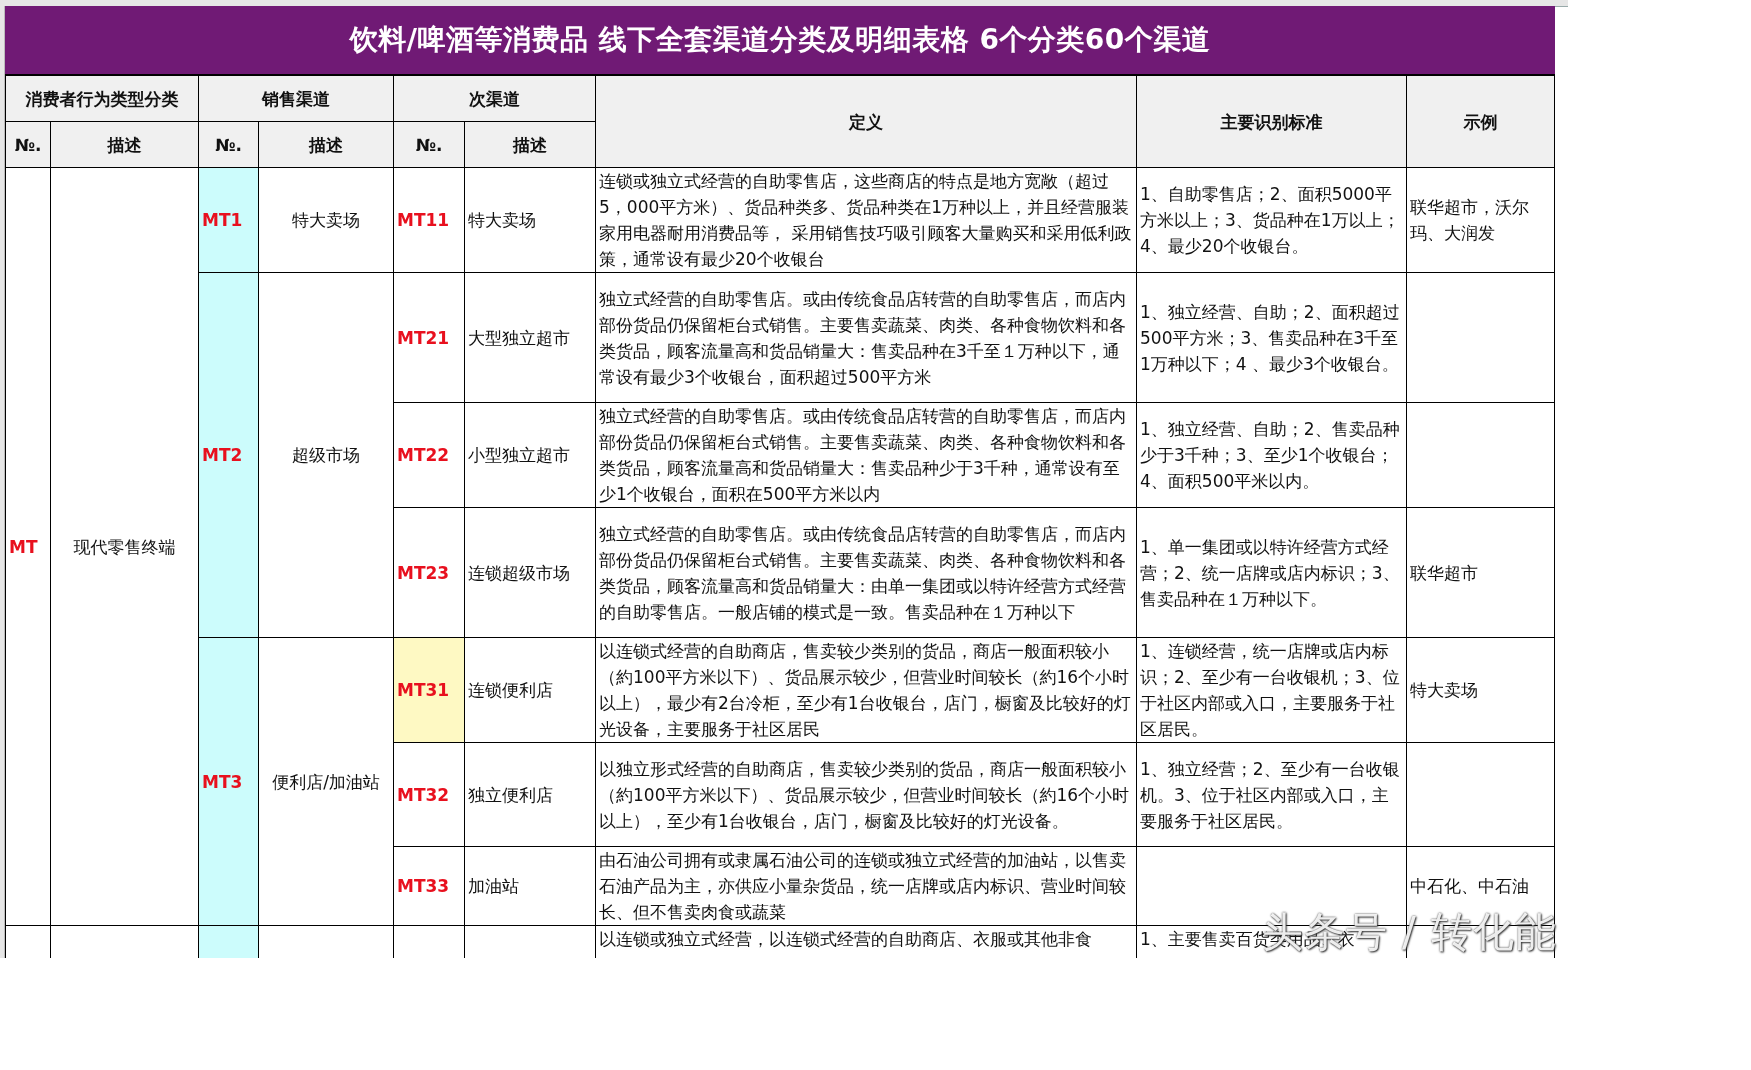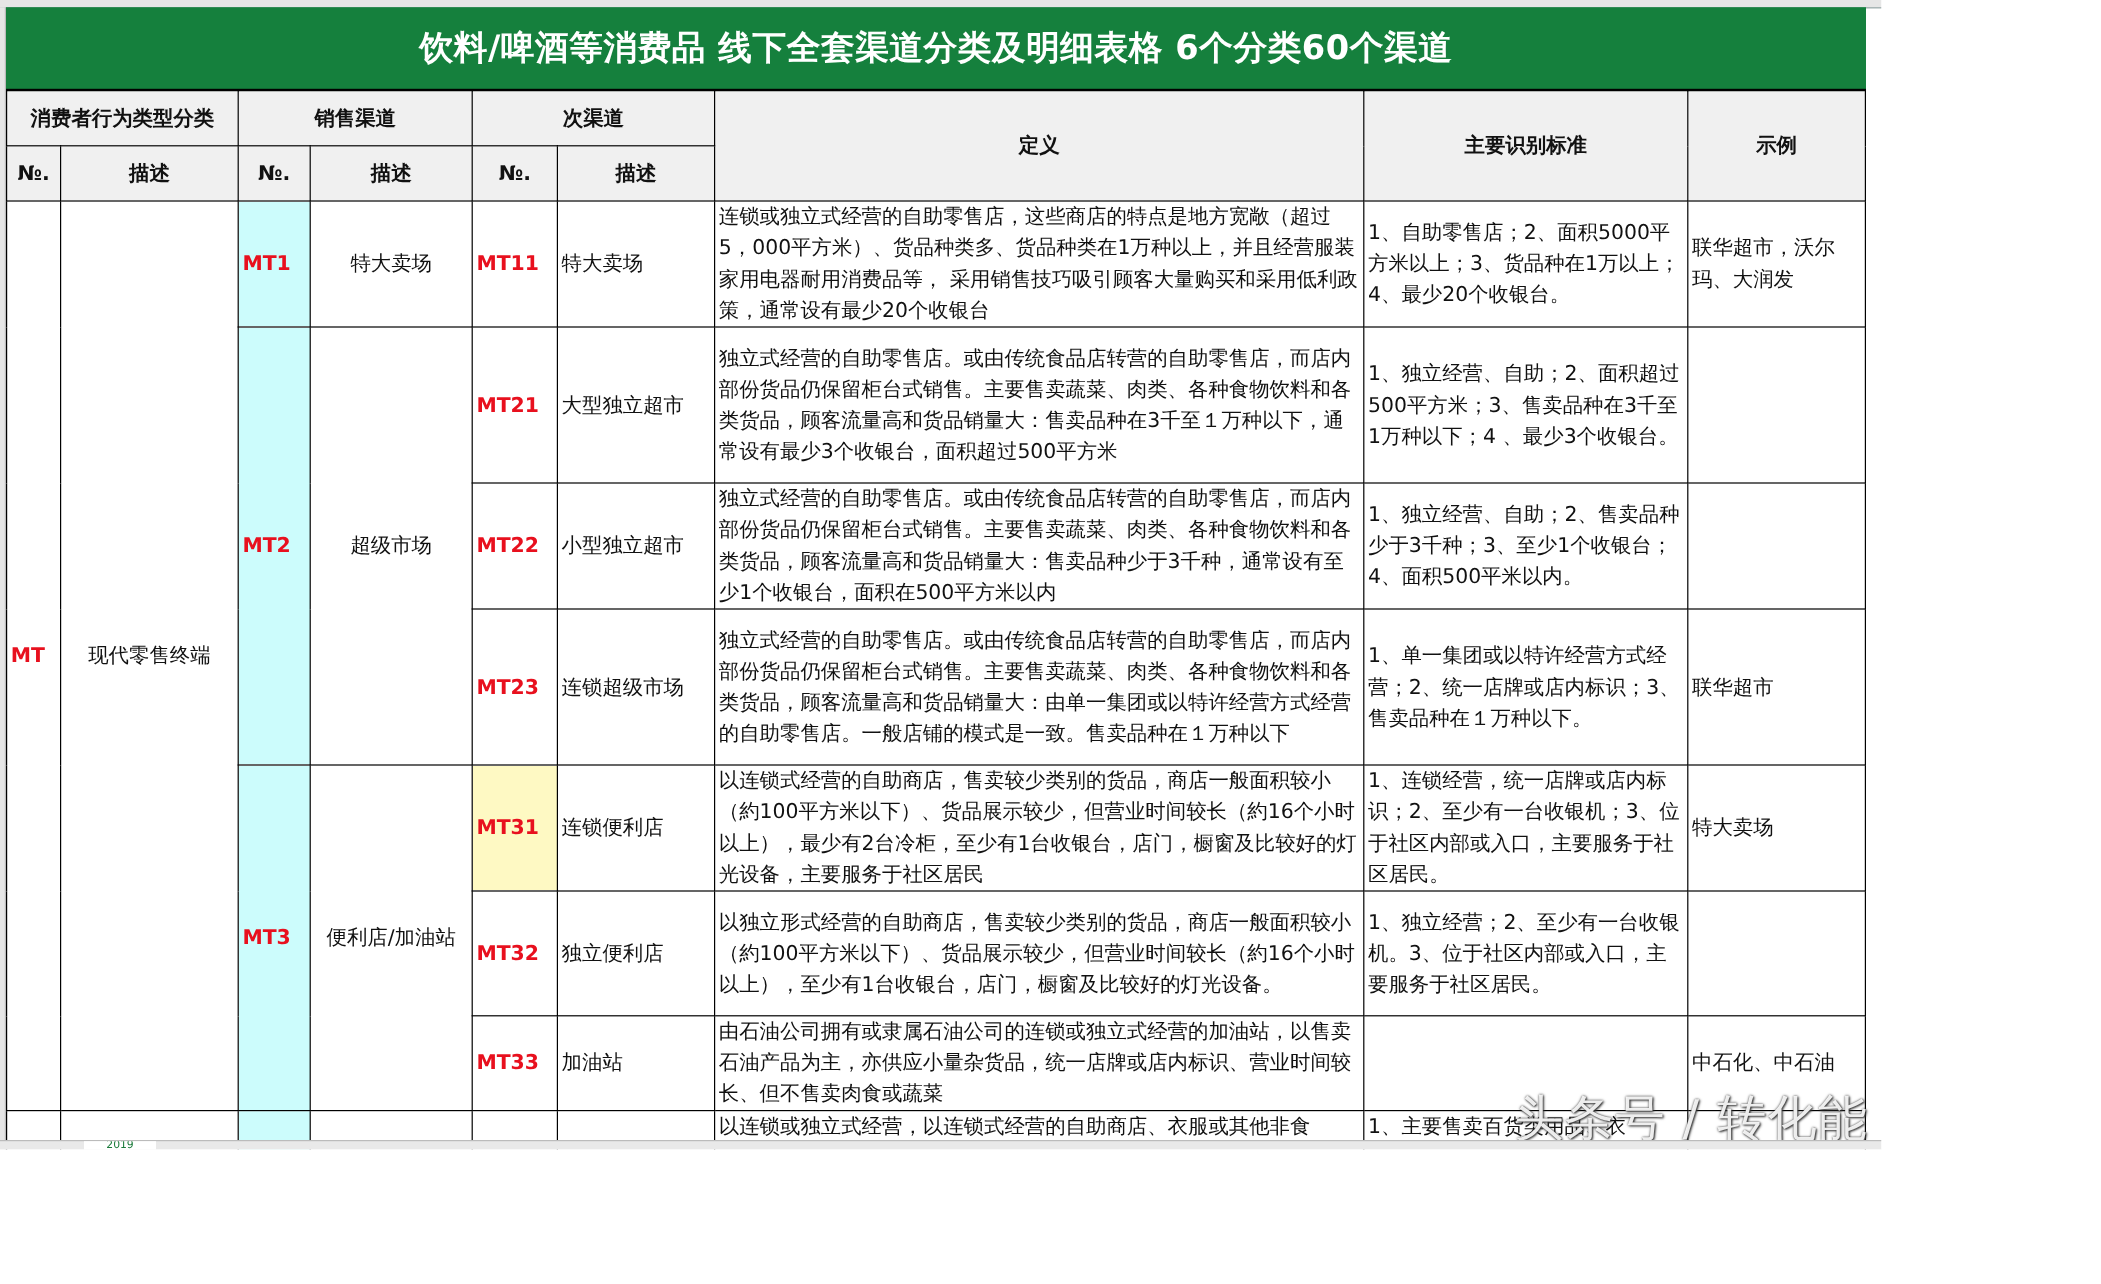--- a/index.html
+++ b/index.html
@@ -1,21 +1,21 @@
 <!DOCTYPE html>
 <html><head>
 <meta charset="utf-8">
 <style>
   html, body { margin:0; padding:0; }
   body { width:1751px; height:1070px; background:#ffffff; overflow:hidden; position:relative;
          font-family:"DejaVu Sans","Liberation Sans",sans-serif; color:#111; }
   .sheet { position:absolute; left:0; top:0; width:1568px; height:958px; overflow:hidden; background:#fff; }
   .colhdr { position:absolute; left:0; top:0; width:1568px; height:6px; background:#e6e6e6; border-bottom:1px solid #9aa; }
   .rowgut { position:absolute; left:0; top:6px; width:4px; height:952px; background:#e6e6e6; border-right:1px solid #bbb; }
-  .title { position:absolute; left:5px; top:6px; width:1550px; height:68px; background:#15803d;
+  .title { position:absolute; left:5px; top:6px; width:1550px; height:68px; background:#701a75;
            color:#fff; font-weight:bold; font-size:28px; display:flex; align-items:center; justify-content:center;
            border-bottom:2px solid #000; letter-spacing:0.5px; }
   table.grid { position:absolute; left:5px; top:75px; border-collapse:collapse; table-layout:fixed; }
   table.grid td { border:1px solid #000; padding:0 3px; vertical-align:middle; font-size:17px; line-height:26px; overflow:hidden; }
   .hd { background:#f0f0f0; font-weight:bold; text-align:center; font-size:17px;margin-left:12px; }
   .code { color:#e8101e; font-weight:bold; text-align:left; font-size:18px; }
   .cyan { background:#ccfcfc; }
   .yellow { background:#fef9c3; }
   .ctr { text-align:center; }
   .txt { text-align:left; }
@@ -137,18 +137,15 @@
       <td></td>
       <td class="txt" style="vertical-align:top">以连锁或独立式经营，以连锁式经营的自助商店、衣服或其他非食</td>
       <td class="txt" style="vertical-align:top">1、主要售卖百货类用品、衣</td>
       <td></td>
     </tr>
   </tbody>
     </table>
 
   <div class="watermark">头条号 / 转化能力</div>
 
-  <div class="tabbar">
-    <div class="sheet-tab">2019</div>
-  </div>
 </div>
 <div class="outside"></div>
 <div class="below"></div>
 
 </body></html>

